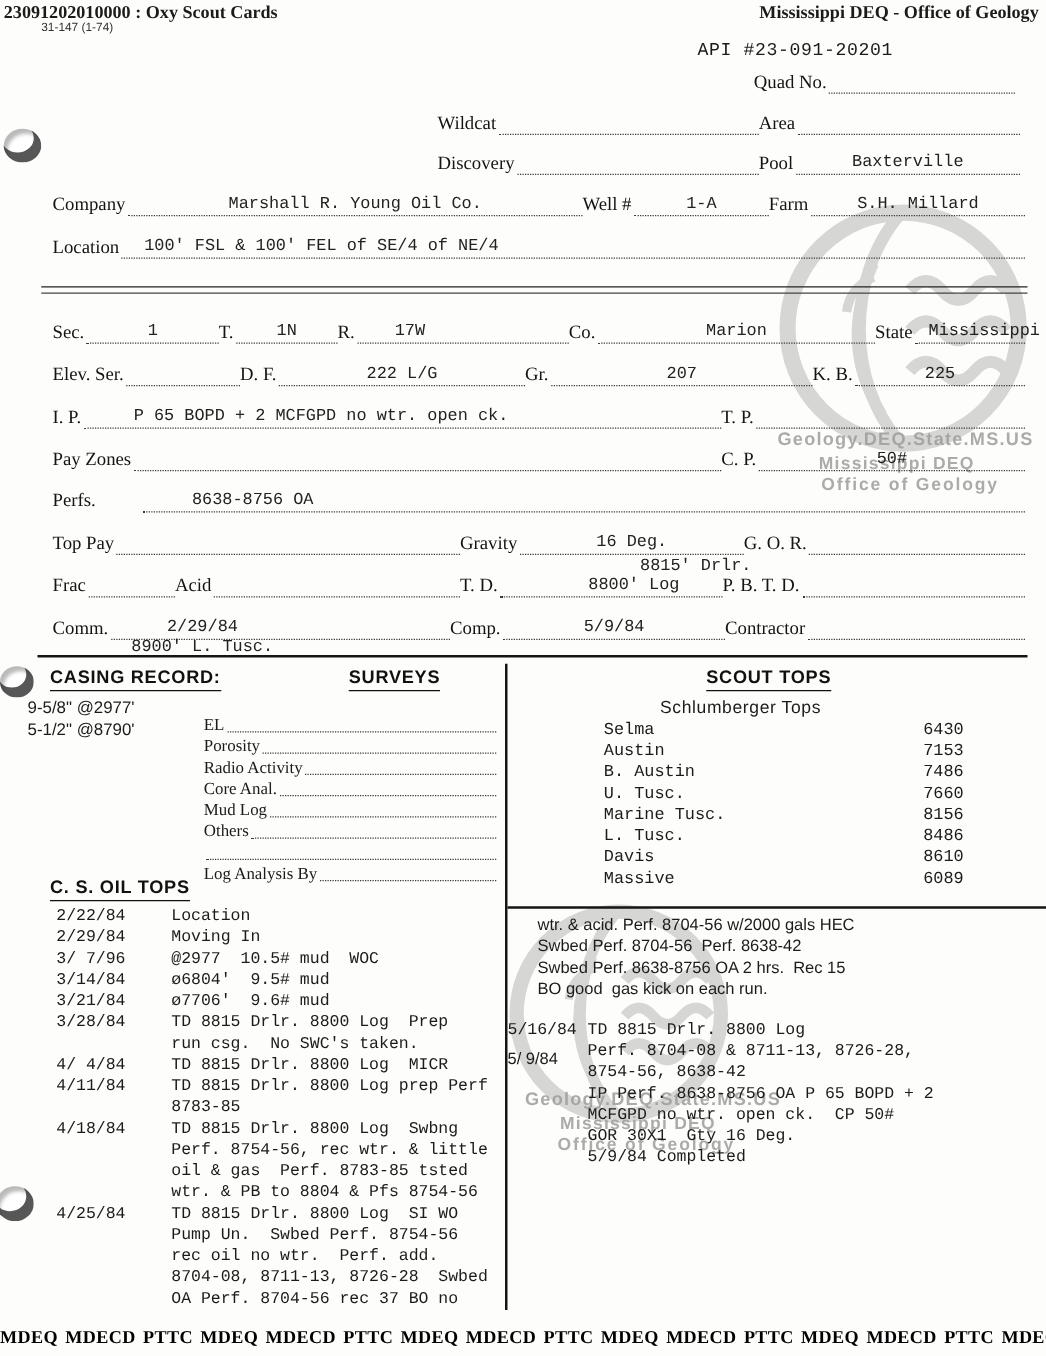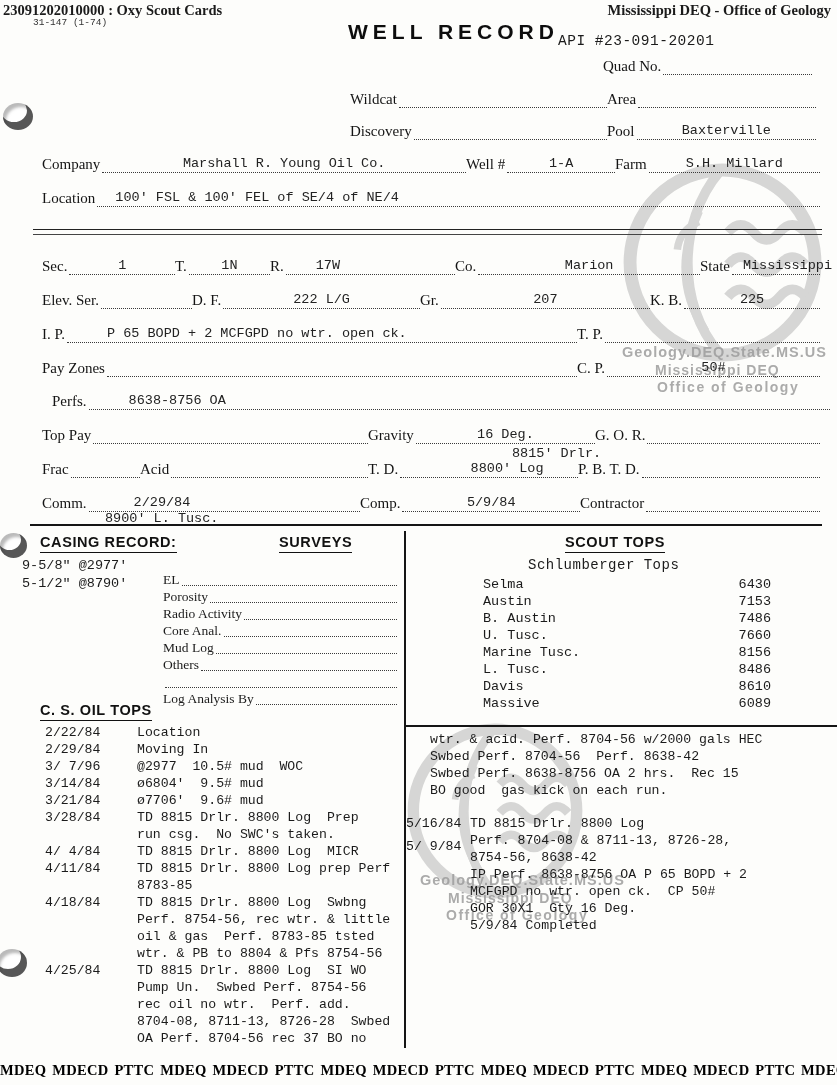--- a/index.html
+++ b/index.html
@@ -1,19 +1,19 @@
 <!DOCTYPE html>
 <html><head>
 <meta charset="utf-8">
 <style>
   html,body{margin:0;padding:0;background:#e8e8e8;}
   .page{position:relative;width:837px;height:1085px;background:#fdfdfb;overflow:hidden;
         color:#1b1b1b;font-family:"Liberation Serif",serif;}
   .abs{position:absolute;}
-  .mono{font-family:Liberation Mono, monospace;}
+  .mono{font-family:Liberation Sans, sans-serif;}
   
   .frow{position:absolute;display:flex;align-items:flex-end;height:22px;}
   .fcell{display:flex;align-items:flex-end;min-width:0;}
   .flabel{font-family:"Liberation Serif",serif;font-size:15px;line-height:1;
           white-space:nowrap;padding:0 2px 1px 0;color:#141414;}
   .fline{flex:1 1 auto;border-bottom:1.5px dotted #3a3a3a;display:flex;align-items:flex-end;
          height:22px;min-width:0;}
   .jc{justify-content:center;}
   .jr{justify-content:flex-end;}
   .fval{font-family:"Liberation Mono","DejaVu Sans Mono",monospace;font-size:13.5px;
@@ -94,21 +94,20 @@
   <div class="wmtext" style="left:448px;top:890px;font-size:14px;letter-spacing:1px;">Mississippi DEQ</div>
   <div class="wmtext" style="left:446px;top:907px;font-size:14px;letter-spacing:1.5px;">Office of Geology</div>
 
   <div class="punch" style="left:3px;top:103px;width:30px;height:27px;"></div>
   <div class="punch" style="left:0px;top:533px;width:27px;height:25px;"></div>
   <div class="punch" style="left:-3px;top:949px;width:30px;height:28px;"></div>
 
   <div class="hdr-left">23091202010000 : Oxy Scout Cards</div>
   <div class="hdr-right">Mississippi DEQ - Office of Geology</div>
   <div class="formno mono">31-147 (1-74)</div>
-  <div class="title">WELL RECORD</div>
   <div class="api">API #23-091-20201</div>
 
   <div class="frow" style="top:53px;left:603px;width:209px;">
     <span class="flabel">Quad No.</span>
     <span class="fline">
         <span class="fval"></span>
       </span>
   </div>
 
   <div class="frow" style="top:86px;left:350px;width:257px;">
@@ -250,21 +249,21 @@
         </span>
     </div>
     <div class="fcell" style="flex:0 0 243px;">
       <span class="flabel">C. P.</span>
       <span class="fline jc">
           <span class="fval">50#</span>
         </span>
     </div>
   </div>
 
-  <div class="frow" style="top:388px;left:52px;width:778px;">
+  <div class="frow" style="top:388px;left:42px;width:778px;gap:35px;">
     <span class="flabel">Perfs.</span>
     <span class="fline">
         <span class="fval" style="padding-left:40px;">8638-8756 OA</span>
       </span>
   </div>
 
   <div class="frow" style="top:422px;left:42px;width:778px;">
     <div class="fcell" style="flex:0 0 326px;">
       <span class="flabel">Top Pay</span>
       <span class="fline">

